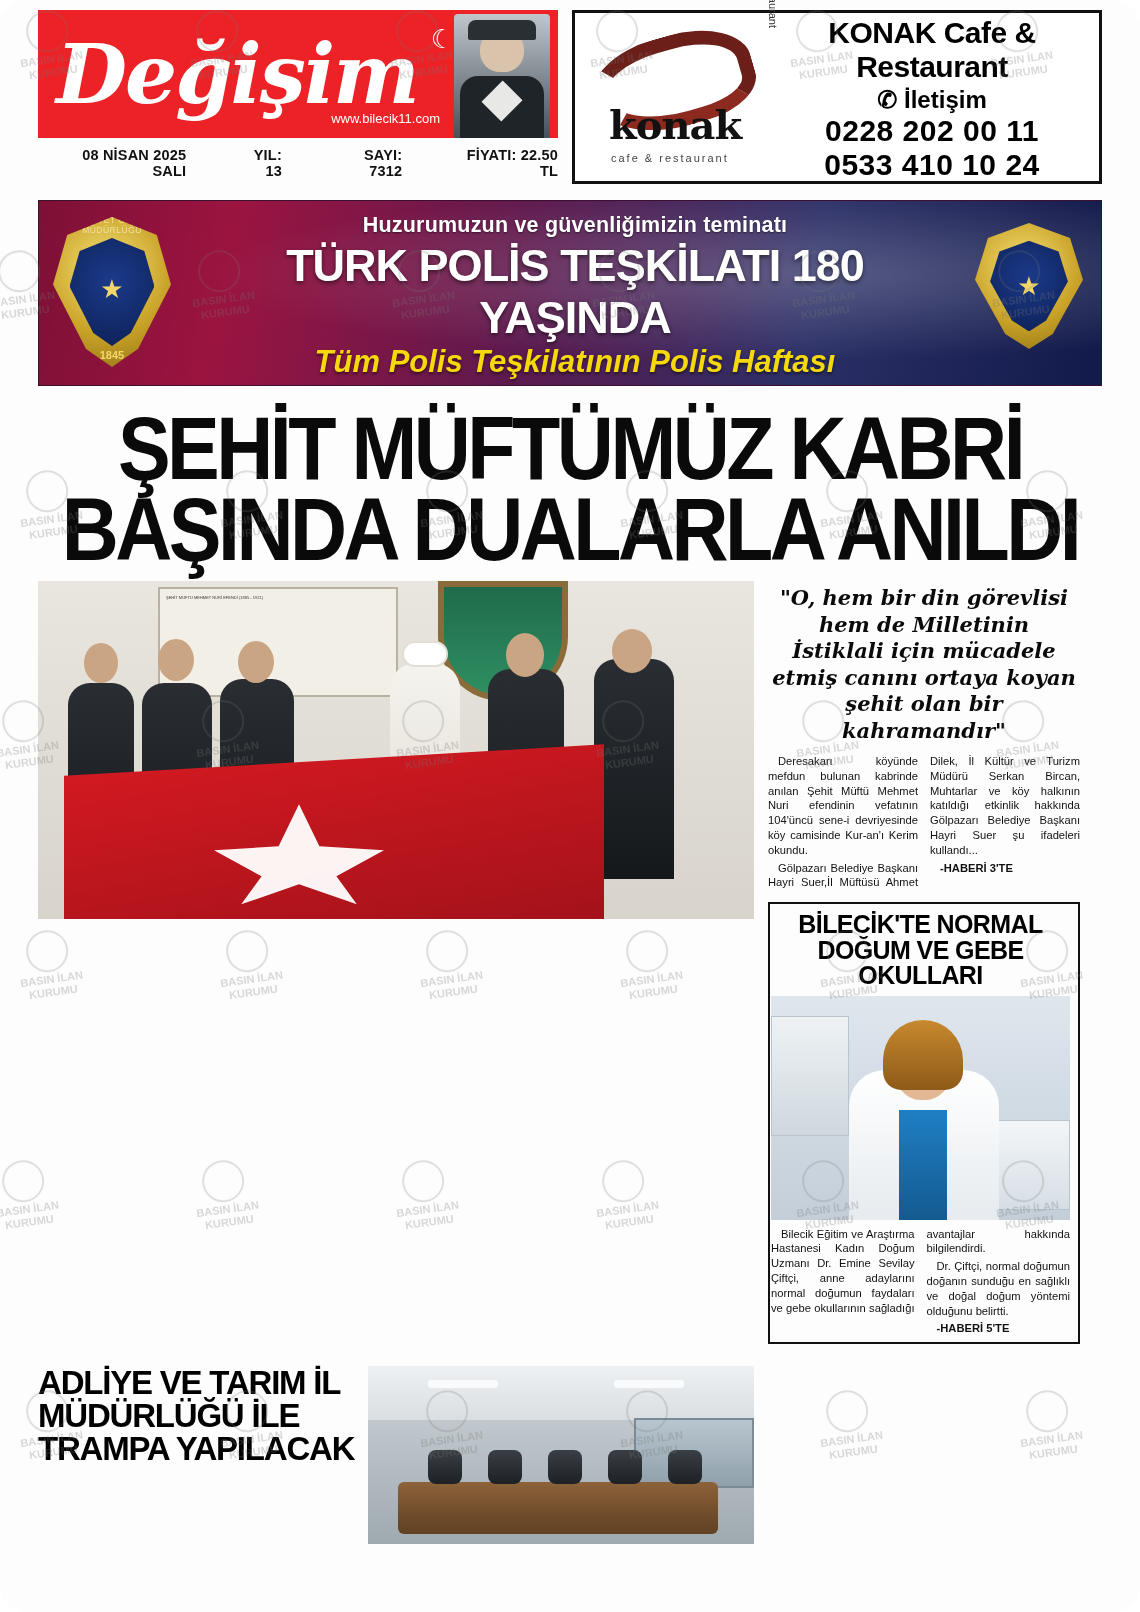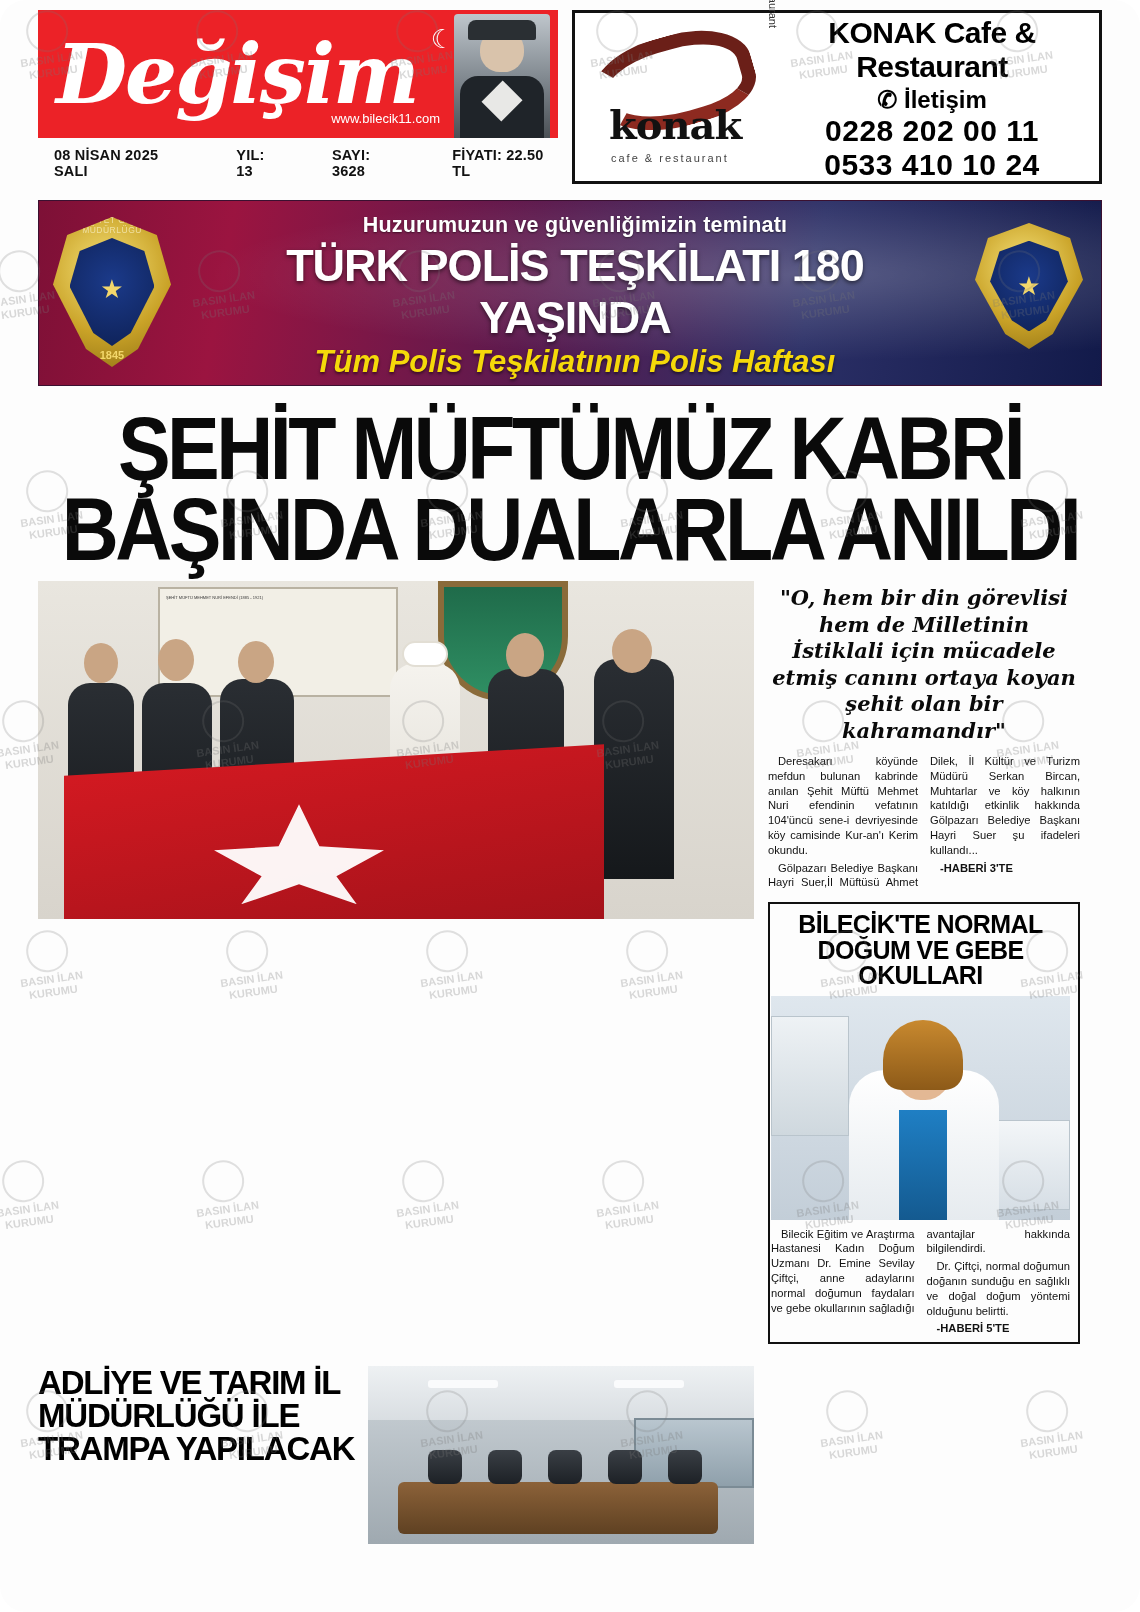--- a/index.html
+++ b/index.html
@@ -68,20 +68,21 @@
     background:#1f2429; border-radius: 18px 18px 0 0;
   }
   .ataturk .collar {
     position:absolute; left: 34px; bottom: 22px; width: 28px; height: 30px;
     background:#e8e8e6; transform: rotate(45deg);
   }
   .meta-line {
     display:flex; gap: 50px; align-items:center;
     font-size: 14.5px; font-weight: bold; color:#111; padding: 9px 0 0 16px;
     letter-spacing: .2px;
+    text-align: right;
   }
 
   .adbox {
     flex: 1; border: 3px solid #111; background:#fff; position:relative;
     height: 174px; display:flex; align-items:center; padding: 6px 10px;
   }
   .adbox .konak-logo {
     width: 190px; height: 150px; position:relative; flex:0 0 190px;
   }
   .konak-swoosh {
@@ -311,21 +312,21 @@
         <div class="logo-star">☾</div>
         <div class="logo-url">www.bilecik11.com</div>
         <div class="ataturk">
           <div class="body"></div>
             <div class="collar"></div>
         </div>
       </div>
       <div class="meta-line">
         <span>08 NİSAN 2025 SALI</span>
         <span>YIL: 13</span>
-        <span>SAYI: 3628</span>
+        <span>SAYI: 7312</span>
         <span>FİYATI: 22.50 TL</span>
       </div>
     </div>
 
     <div class="adbox">
       <div class="konak-logo">
         <div class="konak-swoosh"></div>
         <div class="konak-word">konak</div>
         <div class="konak-sub">cafe &amp; restaurant</div>
         <div class="konak-vert">cafe &amp; restaurant</div>

